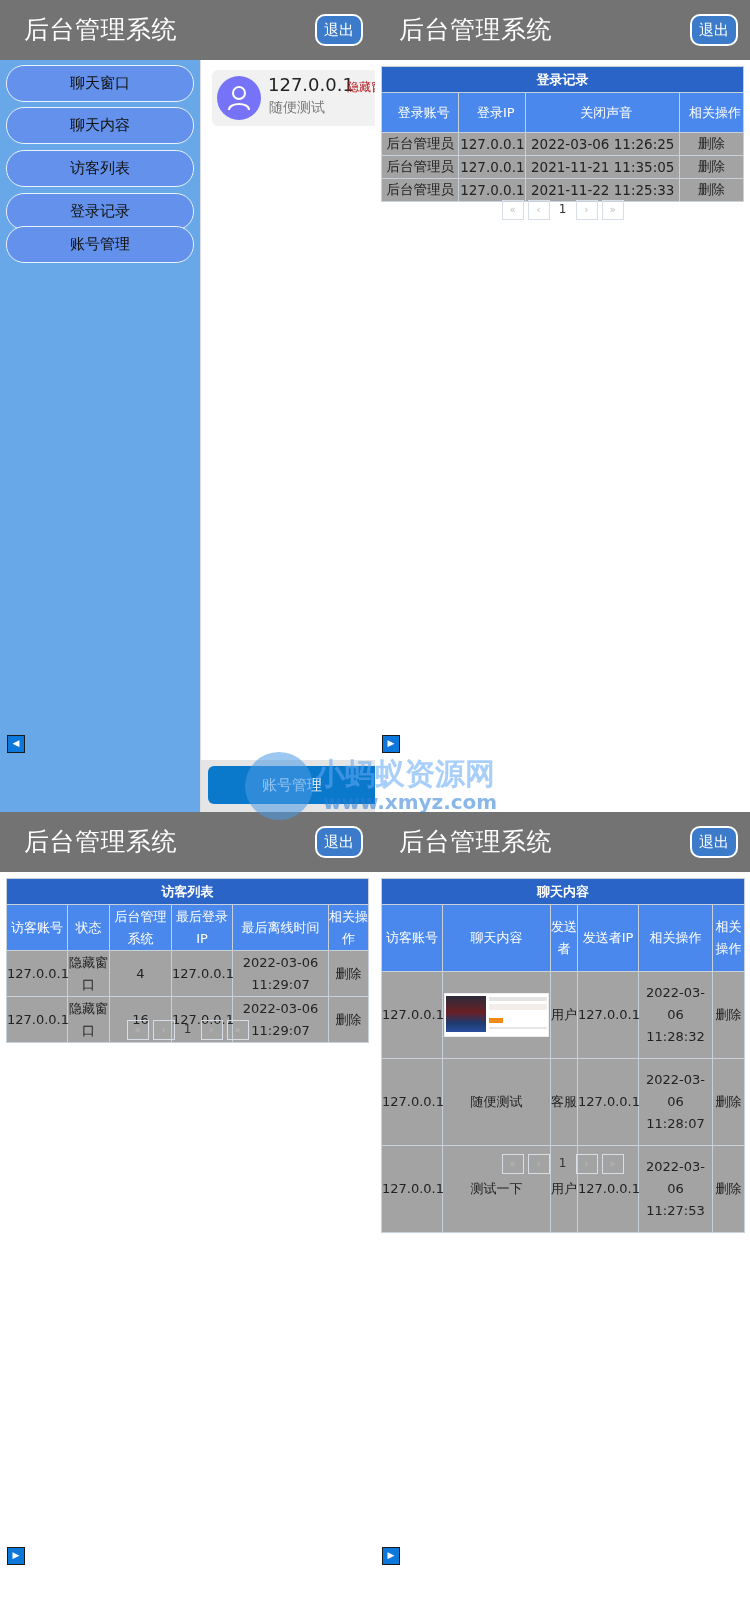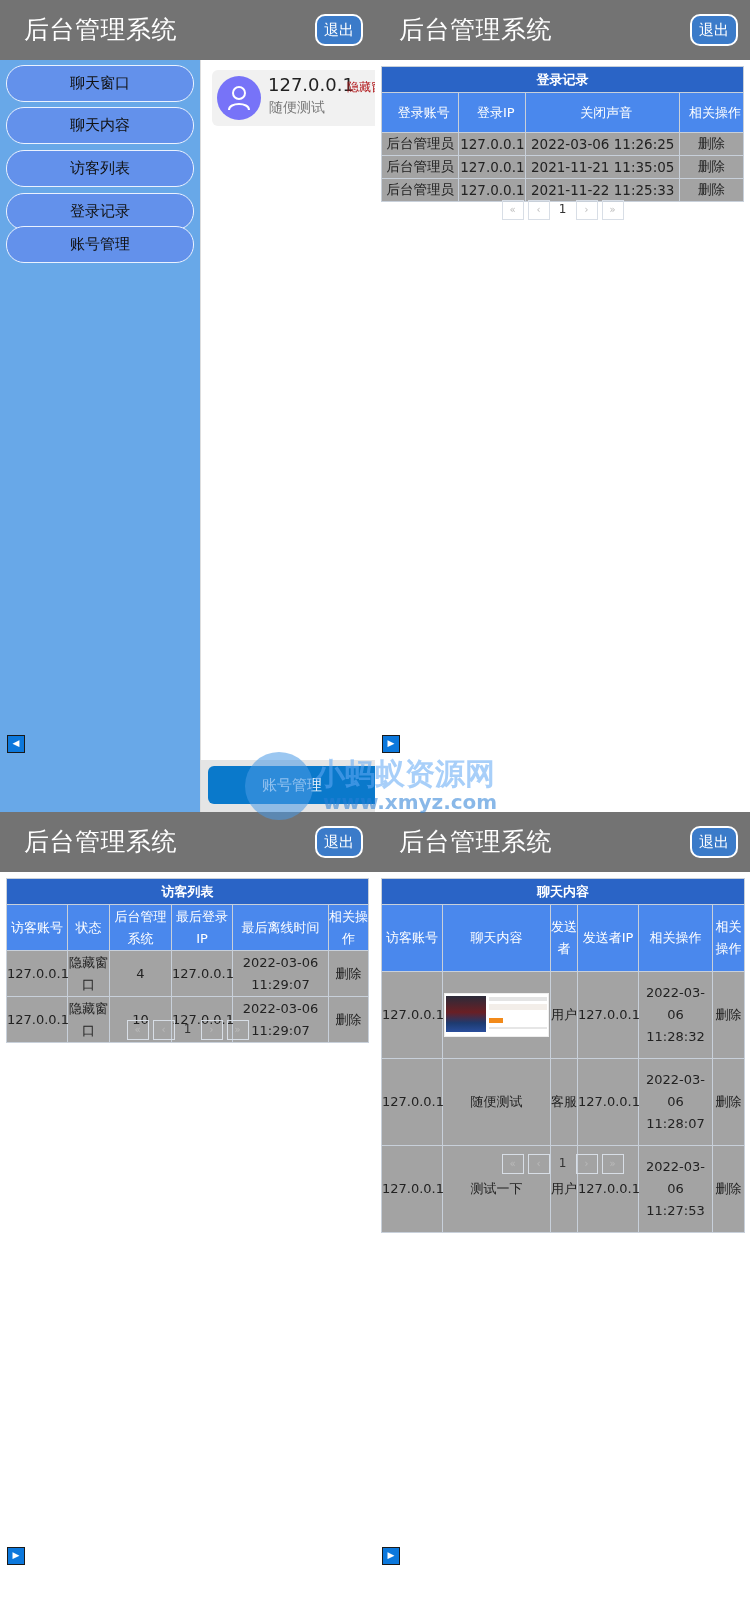--- a/index.html
+++ b/index.html
@@ -178,21 +178,21 @@
         <td>127.0.0.1</td>
         <td>隐藏窗口</td>
         <td>4</td>
         <td>127.0.0.1</td>
         <td>2022-03-06 11:29:07</td>
         <td class="del">删除</td>
       </tr>
       <tr>
         <td>127.0.0.1</td>
         <td>隐藏窗口</td>
-        <td>10</td>
+        <td>16</td>
         <td>127.0.0.1</td>
         <td>2022-03-06 11:29:07</td>
         <td class="del">删除</td>
       </tr>
     </tbody>
       </table>
   </div>
   <div class="pager" style="top:208px">
     <span class="pg">«</span><span class="pg">‹</span><span class="pg cur">1</span><span class="pg">›</span><span class="pg">»</span>
   </div>

